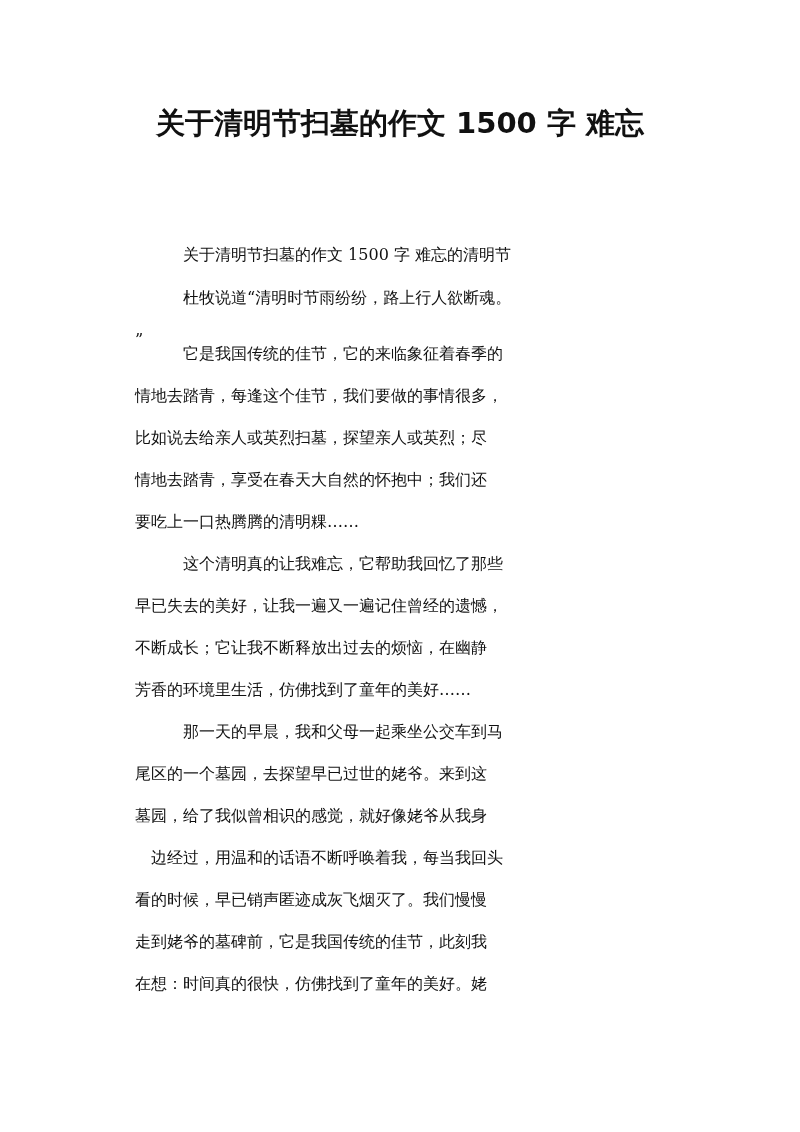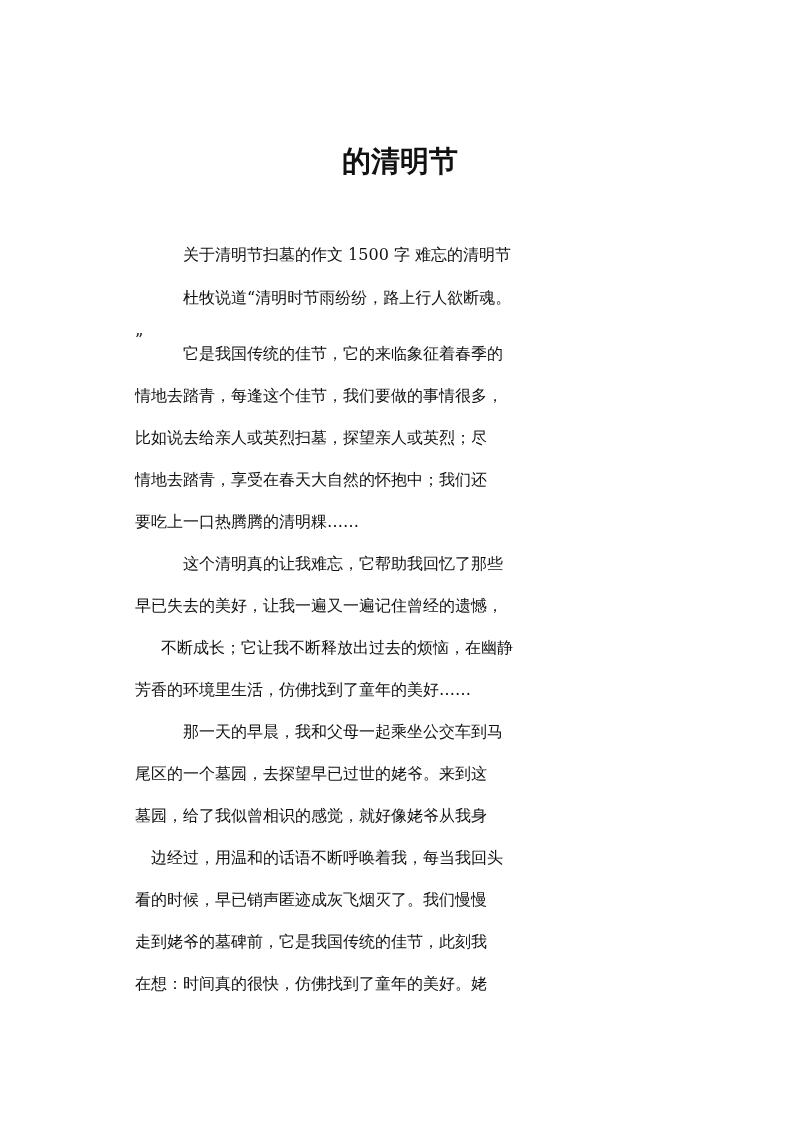--- a/index.html
+++ b/index.html
@@ -42,34 +42,34 @@
       font-size: 16px;
       line-height: 30px;
       color: #111111;
     }
     .indent { left: 183px; }
   </style>
 </head>
 <body>
 
 <div class="page">
-  <div class="title title-line-2">的清明节</div>
+  <div class="title title-line-1">关于清明节扫墓的作文 1500 字  难忘</div>
 
   <div id="body-container">
       <div class="body-line indent" style="top: 240px;">关于清明节扫墓的作文 1500 字  难忘的清明节</div>
       <div class="body-line indent" style="top: 283px;">杜牧说道“清明时节雨纷纷，路上行人欲断魂。</div>
       <div class="body-line" style="top: 325px;">”</div>
       <div class="body-line indent" style="top: 339px;">它是我国传统的佳节，它的来临象征着春季的</div>
       <div class="body-line" style="top: 381px;">情地去踏青，每逢这个佳节，我们要做的事情很多，</div>
       <div class="body-line" style="top: 423px;">比如说去给亲人或英烈扫墓，探望亲人或英烈；尽</div>
       <div class="body-line" style="top: 465px;">情地去踏青，享受在春天大自然的怀抱中；我们还</div>
       <div class="body-line" style="top: 507px;">要吃上一口热腾腾的清明粿……</div>
       <div class="body-line indent" style="top: 549px; text-align: right;">这个清明真的让我难忘，它帮助我回忆了那些</div>
       <div class="body-line" style="top: 591px;">早已失去的美好，让我一遍又一遍记住曾经的遗憾，</div>
-      <div class="body-line" style="top: 633px; margin-left: 26px;">不断成长；它让我不断释放出过去的烦恼，在幽静</div>
+      <div class="body-line" style="top: 633px;">不断成长；它让我不断释放出过去的烦恼，在幽静</div>
       <div class="body-line" style="top: 675px;">芳香的环境里生活，仿佛找到了童年的美好……</div>
       <div class="body-line indent" style="top: 717px;">那一天的早晨，我和父母一起乘坐公交车到马</div>
       <div class="body-line" style="top: 759px;">尾区的一个墓园，去探望早已过世的姥爷。来到这</div>
       <div class="body-line" style="top: 801px;">墓园，给了我似曾相识的感觉，就好像姥爷从我身</div>
       <div class="body-line" style="top: 843px; margin-left: 16px;">边经过，用温和的话语不断呼唤着我，每当我回头</div>
       <div class="body-line" style="top: 885px;">看的时候，早已销声匿迹成灰飞烟灭了。我们慢慢</div>
       <div class="body-line" style="top: 927px;">走到姥爷的墓碑前，它是我国传统的佳节，此刻我</div>
       <div class="body-line" style="top: 969px;">在想：时间真的很快，仿佛找到了童年的美好。姥</div>
     </div>
 </div>

